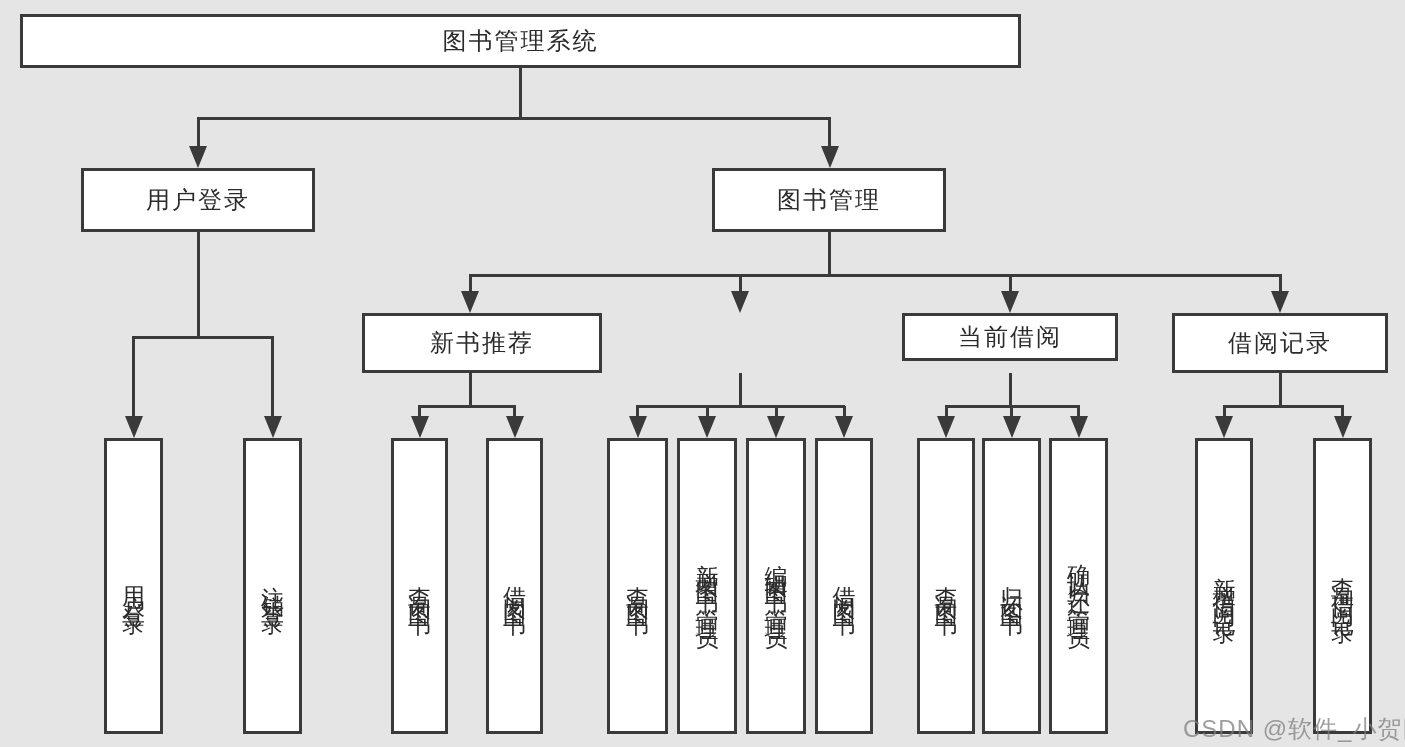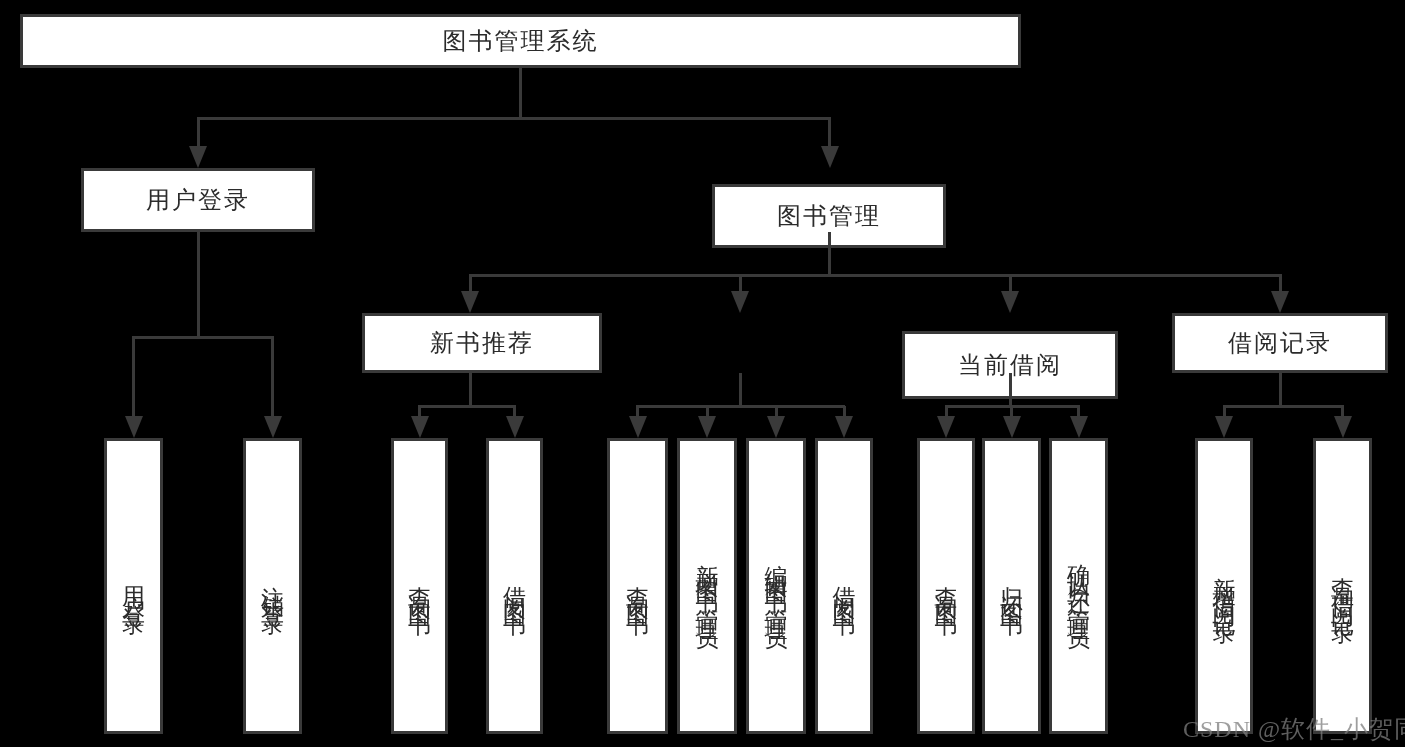--- a/index.html
+++ b/index.html
@@ -1,18 +1,18 @@
 <!DOCTYPE html>
 <html><head>
 <meta charset="utf-8">
 <style>
   html,body{margin:0;padding:0;background:#ffffff;}
   #canvas{
-    position:relative;width:1405px;height:747px;background:#000000;overflow:hidden;
-    font-family:Liberation Serif, serif;color:#2b2b2b;
+    position:relative;width:1405px;height:747px;background:#e5e5e5;overflow:hidden;
+    font-family:Liberation Sans, sans-serif;color:#2b2b2b;
   }
   
   .hbox{
     position:absolute;box-sizing:border-box;border:3px solid #3a3a3a;background:#ffffff;
     display:flex;align-items:center;justify-content:center;
     font-size:24px;letter-spacing:2px;white-space:nowrap;
   }
   
   .vbox{
     position:absolute;box-sizing:border-box;border:3px solid #3a3a3a;background:#ffffff;
@@ -49,21 +49,21 @@
   <div class="hl" style="left:197px;top:117px;width:634px;"></div>
 
   <div class="vl" style="left:197px;top:118px;height:29px;"></div>
   <div class="arr" style="left:189px;top:146px;"></div>
   <div class="vl" style="left:828px;top:118px;height:29px;"></div>
   <div class="arr" style="left:821px;top:146px;"></div>
 
   <div class="hbox" style="left:81px;top:168px;width:234px;height:64px;">
     <span>用户登录</span>
   </div>
-  <div class="hbox" style="left:712px;top:168px;width:234px;height:64px;margin-top:16px;">
+  <div class="hbox" style="left:712px;top:168px;width:234px;height:64px;">
     <span>图书管理</span>
   </div>
 
   <div class="vl" style="left:197px;top:232px;height:105px;"></div>
   <div class="hl" style="left:132px;top:336px;width:142px;"></div>
   <div class="vl" style="left:132px;top:337px;height:80px;"></div>
   <div class="arr" style="left:125px;top:416px;"></div>
   <div class="vl" style="left:271px;top:337px;height:80px;"></div>
   <div class="arr" style="left:264px;top:416px;"></div>
 
@@ -75,21 +75,21 @@
   <div class="vl" style="left:739px;top:275px;height:17px;"></div>
   <div class="arr" style="left:731px;top:291px;"></div>
   <div class="vl" style="left:1009px;top:275px;height:17px;"></div>
   <div class="arr" style="left:1001px;top:291px;"></div>
   <div class="vl" style="left:1279px;top:275px;height:17px;"></div>
   <div class="arr" style="left:1271px;top:291px;"></div>
 
   <div class="hbox" style="left:362px;top:313px;width:240px;height:60px;">
     <span>新书推荐</span>
   </div>
-  <div class="hbox" style="left:902px;top:331px;width:216px;height:68px;">
+  <div class="hbox" style="left:902px;top:313px;width:216px;height:48px;">
     <span>当前借阅</span>
   </div>
   <div class="hbox" style="left:1172px;top:313px;width:216px;height:60px;">
     <span>借阅记录</span>
   </div>
 
   <div class="vl" style="left:469px;top:373px;height:34px;"></div>
   <div class="hl" style="left:418px;top:405px;width:98px;"></div>
   <div class="vl" style="left:418px;top:406px;height:11px;"></div>
   <div class="arr" style="left:411px;top:416px;"></div>

